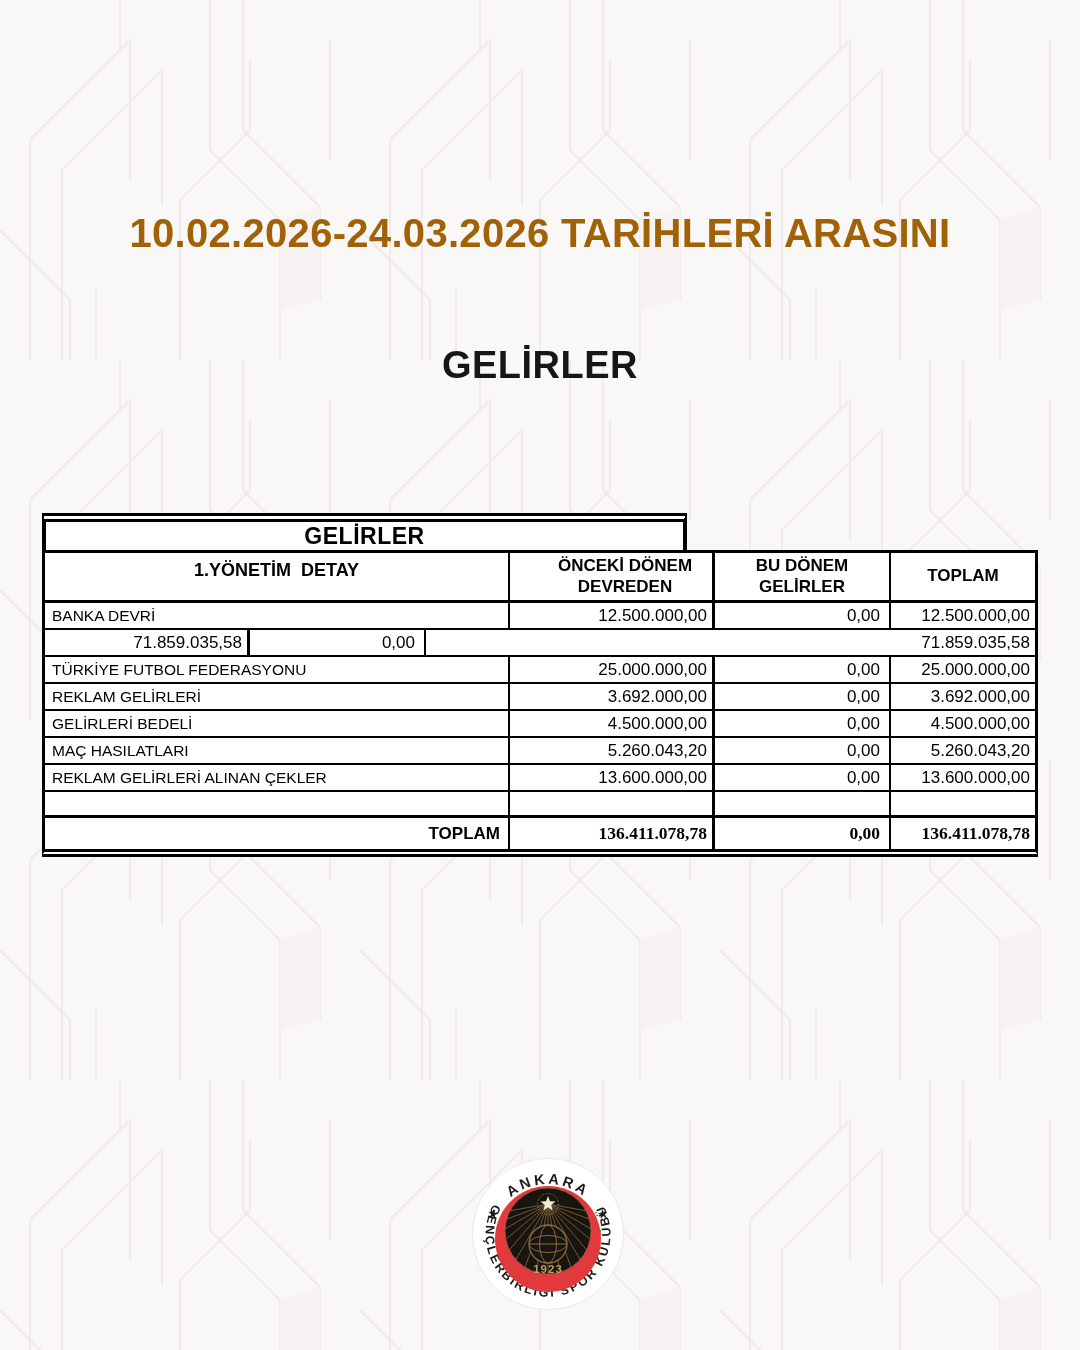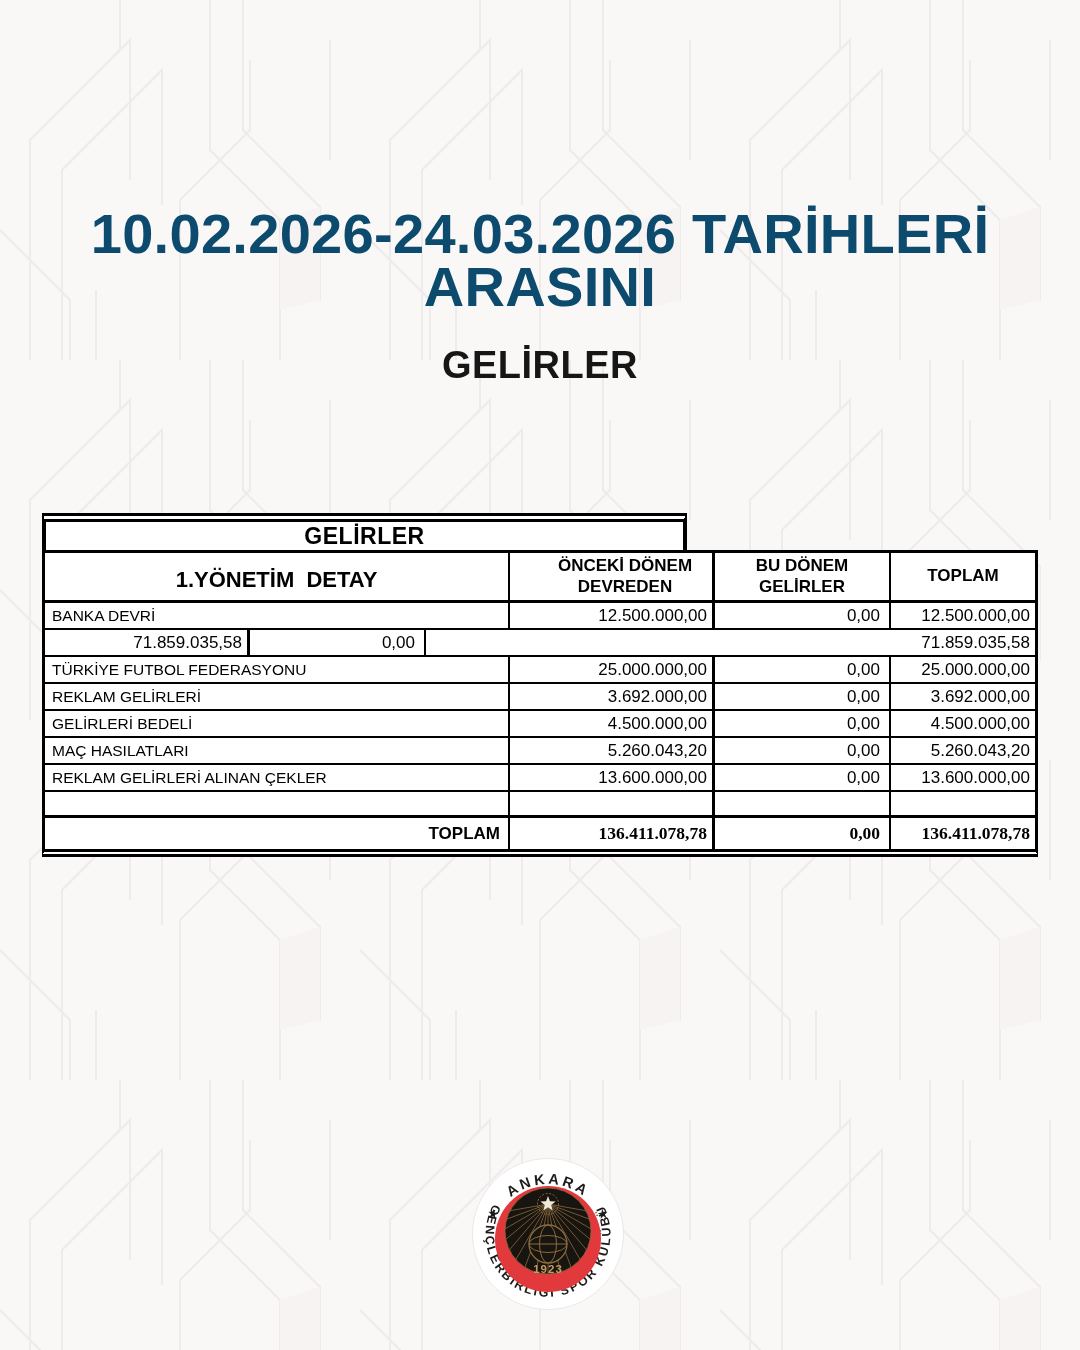--- a/index.html
+++ b/index.html
@@ -8,22 +8,22 @@
 
   .canvas {
     position:relative; width:1080px; height:1350px;
     background:#faf8f7; overflow:hidden;
   }
   .bg-pattern { position:absolute; inset:0; width:100%; height:100%; }
 
   
   .title-block {
     position:absolute; top:207px; left:0; width:1080px;
-    text-align:center; color:#0c4a6e;
-    font-weight:bold; font-size:56px; line-height:53px; letter-spacing:0.3px;
+    text-align:center; color:#a16207;
+    font-weight:bold; font-size:40px; line-height:53px; letter-spacing:0.3px;
   }
   .subtitle {
     position:absolute; top:344px; left:0; width:1080px;
     text-align:center; color:#161616;
     font-weight:bold; font-size:38px; letter-spacing:0.5px;
   }
 
   
   .fintable { position:absolute; left:42px; top:513px; width:996px; color:#000; }
   .sec-box {
@@ -37,21 +37,21 @@
     border:3px solid #000; border-bottom:8px double #000;
   }
   .row { display:flex; width:100%; }
   .row > div { display:flex; align-items:center; }
   .c1 { width:465px; border-right:2px solid #000; padding-left:7px; }
   .c2 { width:177px; border-right:3px solid #000; justify-content:flex-end; padding-right:5px;margin-left:28px; }
   .c3 { width:176px; border-right:2px solid #000; justify-content:flex-end; padding-right:9px; }
   .c4 { flex:1; justify-content:flex-end; padding-right:5px; }
 
   .head-row { height:50px; border-bottom:3px solid #000; font-weight:bold; text-align:center; }
-  .head-row .c1 { align-items:flex-end; justify-content:center; padding:0 0 7px 0; font-size:22px; white-space:pre-wrap; }
+  .head-row .c1 { align-items:flex-end; justify-content:center; padding:0 0 19px 0; font-size:18px; white-space:pre-wrap; }
   .head-row .c2, .head-row .c3, .head-row .c4 {
     justify-content:center; font-size:17px; line-height:1.18; padding:0;
   }
 
   .data-row { height:27px; border-bottom:2px solid #000; }
   .data-row .c1 { font-size:15.5px;padding-left:7px; }
   .data-row .c2, .data-row .c3, .data-row .c4 { font-size:17px; }
 
   .empty-row { height:26px; border-bottom:3px solid #000; }
   .total-row { height:31px; font-weight:bold; }

